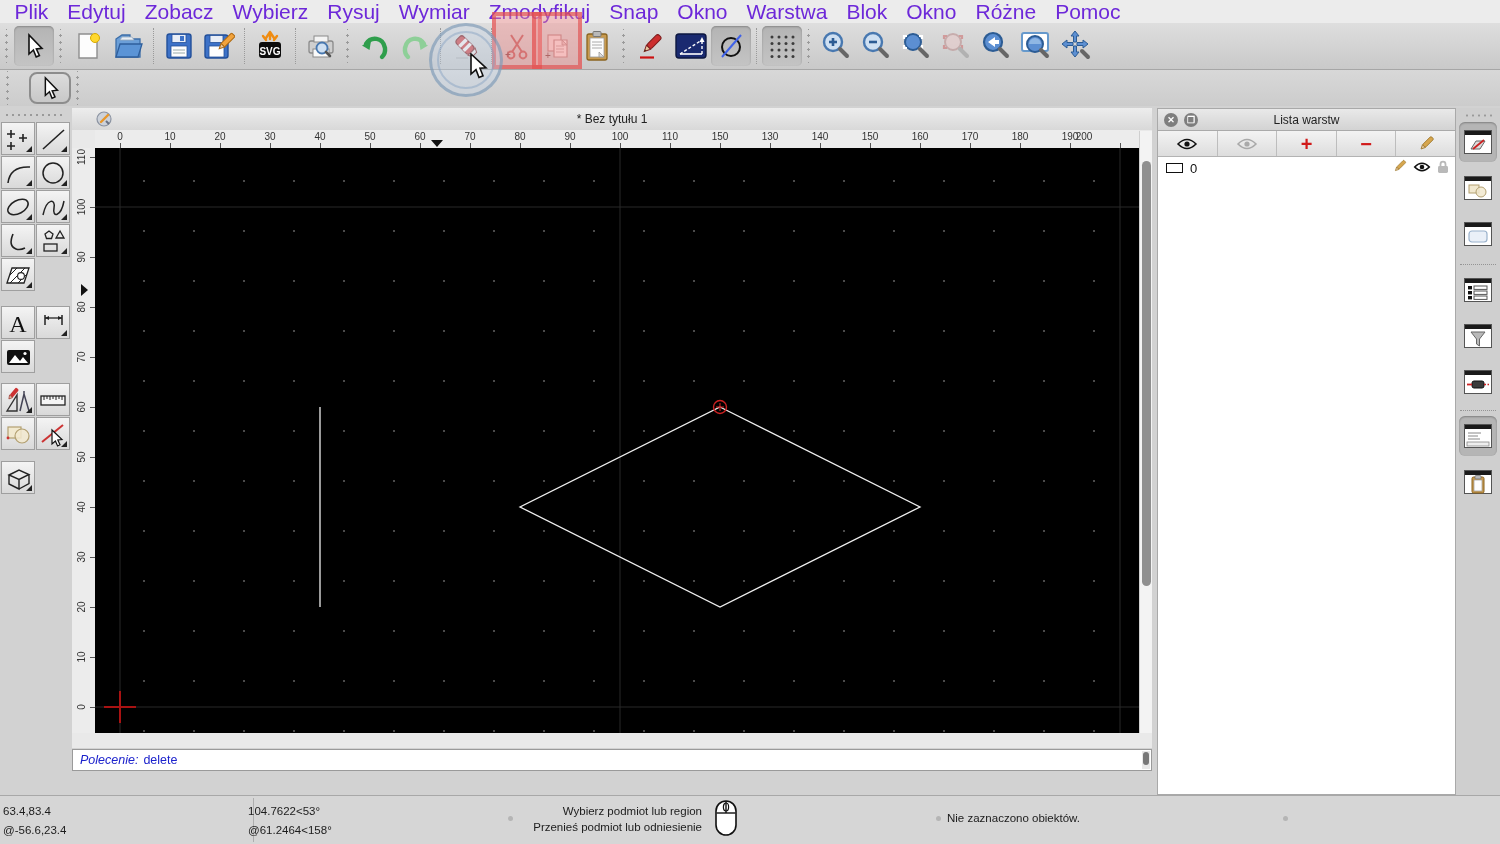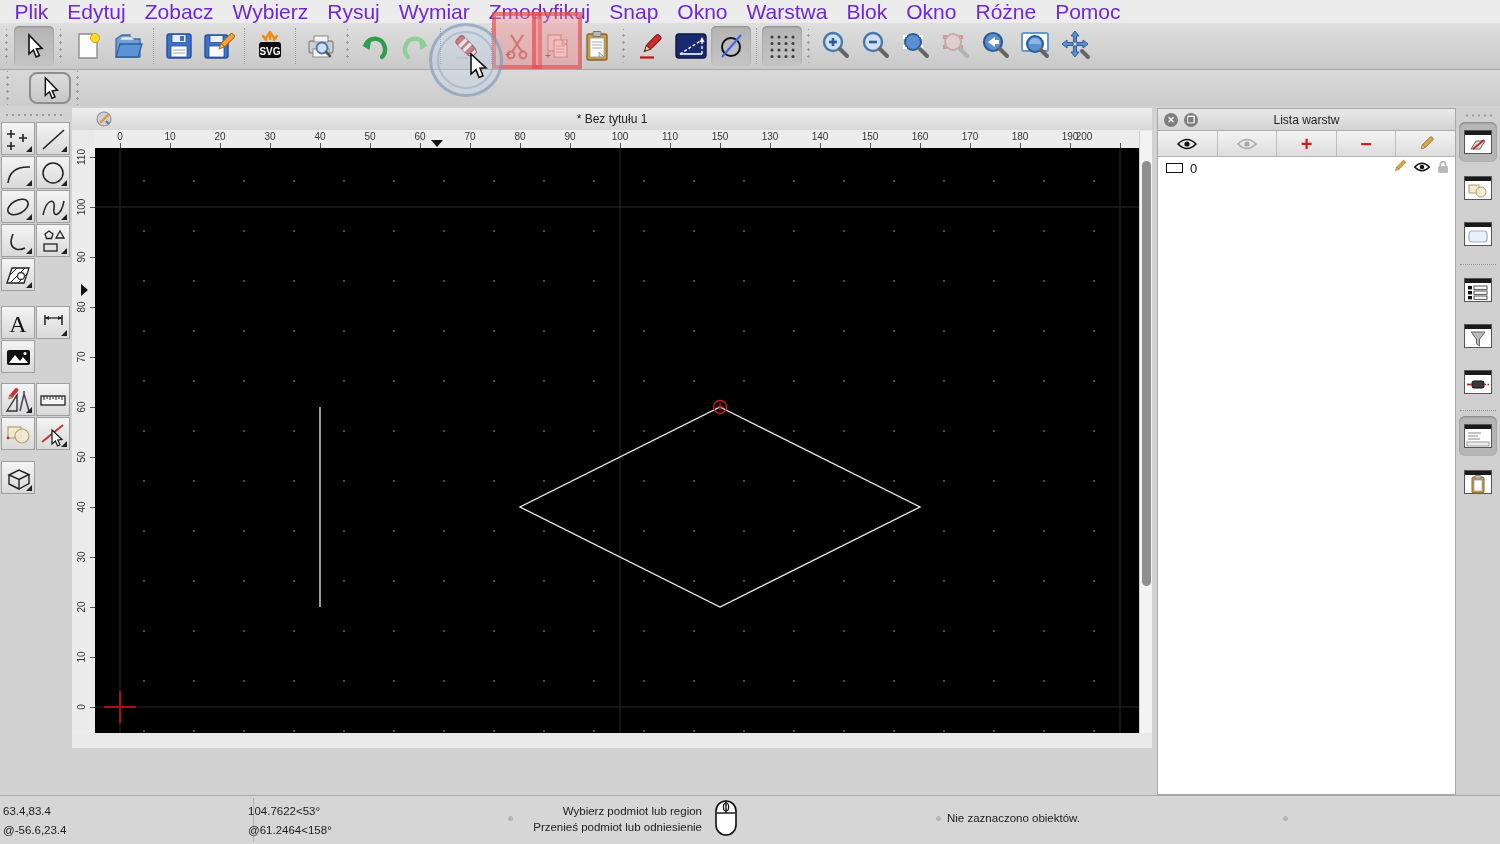--- a/index.html
+++ b/index.html
@@ -635,20 +635,25 @@
           <line x1="9" y1="559" x2="41" y2="559" stroke="#a81212" stroke-width="2"></line>
           <line x1="25" y1="543" x2="25" y2="575" stroke="#a81212" stroke-width="2"></line>
         </svg>
     </div>
 
     <div id="vscroll">
         <div class="thumb"></div>
       </div>
   </div>
 
+  <div id="cmd-history">
+    <span class="lbl">Polecenie:</span>
+    <span class="val">delete</span>
+    <div class="vsb"></div>
+  </div>
 
 
   <div id="statusbar">
     <div id="sb-coords">
       <div>63.4,83.4</div>
       <div>@-56.6,23.4</div>
     </div>
     <div id="sb-div1"></div>
     <div id="sb-polar">
       <div>104.7622&lt;53°</div>

